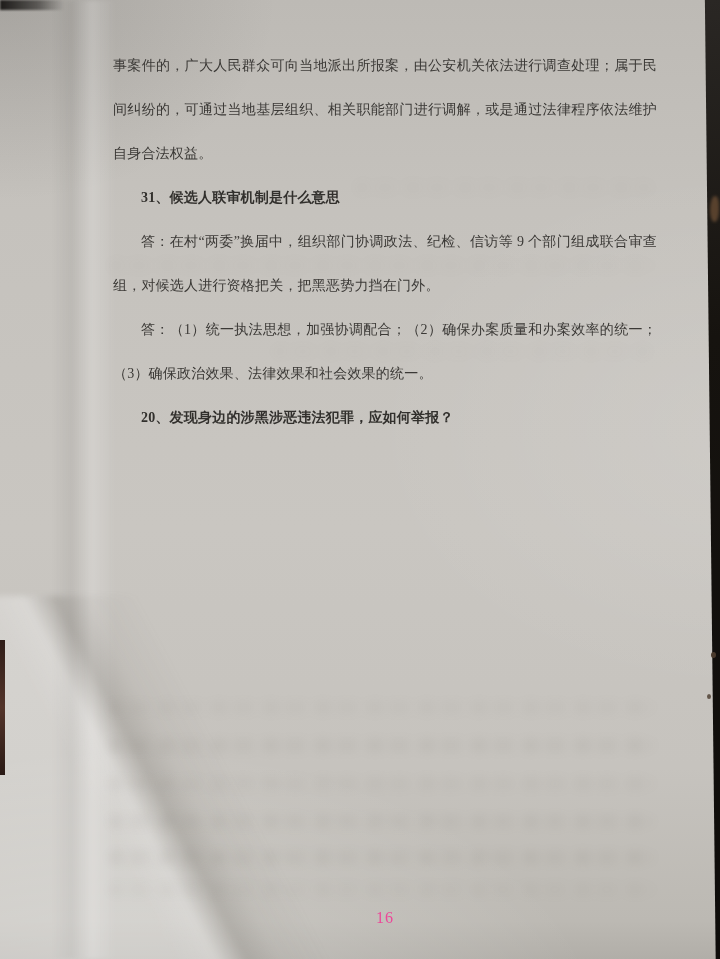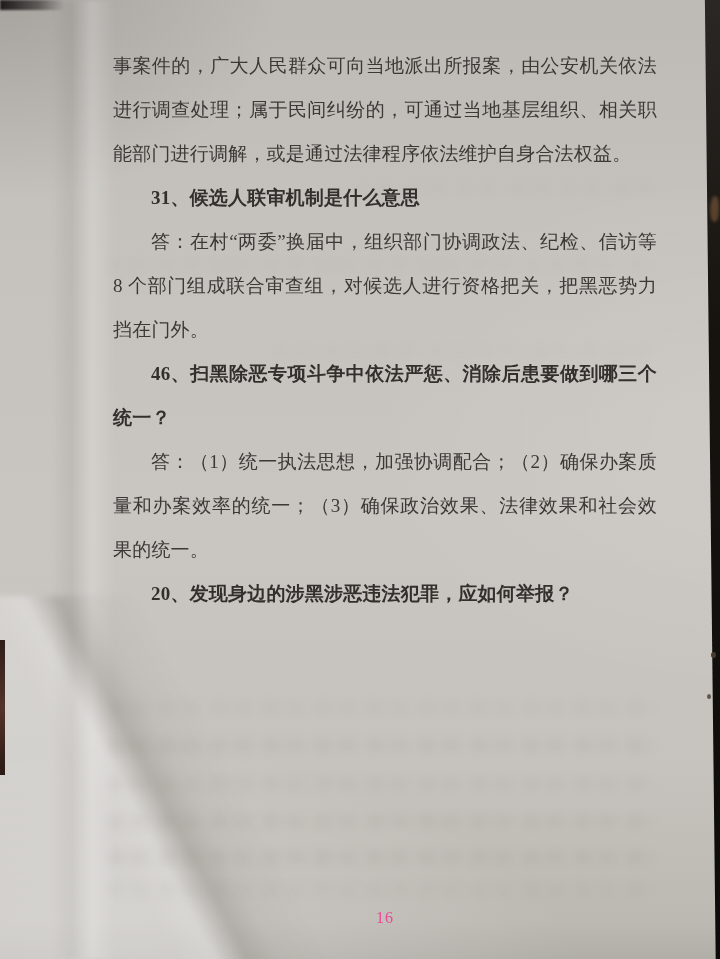--- a/index.html
+++ b/index.html
@@ -66,21 +66,21 @@
     position:absolute;left:0;right:0;height:15px;border-radius:8px;
     filter:blur(4px);
     background:repeating-linear-gradient(90deg,
       rgba(108,103,95,.40) 0 14px, rgba(108,103,95,.10) 14px 22px,
       rgba(108,103,95,.32) 22px 40px, rgba(108,103,95,.08) 40px 52px);
   }
 
   
   .content{
     position:absolute;left:113px;top:44px;width:544px;
-    color:#3b3936;font-size:19px;line-height:44px;
+    color:#3b3936;font-size:14px;line-height:44px;
     text-align:justify;letter-spacing:.2px;
   }
   .content p{margin:0;}
   .q{font-weight:700;text-indent:2em;color:#32302d;}
   .a{text-indent:2em;}
   .cont{text-indent:0;}
   .page-number{
     position:absolute;left:113px;width:544px;top:909px;
     text-align:center;font-size:16px;color:#ec4899;letter-spacing:1px;
   }
@@ -102,22 +102,21 @@
     <i style="top:738px;opacity:.17;"></i>
     <i style="top:776px;opacity:.13;"></i>
     <i style="top:814px;opacity:.16;"></i>
     <i style="top:850px;opacity:.18;"></i>
     <i style="top:882px;opacity:.10;"></i>
   </div>
 
   <div class="content">
     <p class="cont">事案件的，广大人民群众可向当地派出所报案，由公安机关依法进行调查处理；属于民间纠纷的，可通过当地基层组织、相关职能部门进行调解，或是通过法律程序依法维护自身合法权益。</p>
     <p class="q">31、候选人联审机制是什么意思</p>
-    <p class="a">答：在村“两委”换届中，组织部门协调政法、纪检、信访等 8 个部门组成联合审查组，对候选人进行资格把关，把黑恶势力挡在门外。</p>
-    <p class="q">46、扫黑除恶专项斗争中依法严惩、消除后患要做到哪三个统一？</p>
+    <p class="a">答：在村“两委”换届中，组织部门协调政法、纪检、信访等 9 个部门组成联合审查组，对候选人进行资格把关，把黑恶势力挡在门外。</p>
     <p class="a">答：（1）统一执法思想，加强协调配合；（2）确保办案质量和办案效率的统一；（3）确保政治效果、法律效果和社会效果的统一。</p>
     <p class="q">20、发现身边的涉黑涉恶违法犯罪，应如何举报？</p>
   </div>
 
   <div class="page-number">16</div>
 
   <div class="edge-right"></div>
   <div class="sliver-top-left"></div>
   <div class="sliver-left"></div>
   <div class="stain-right"></div>

